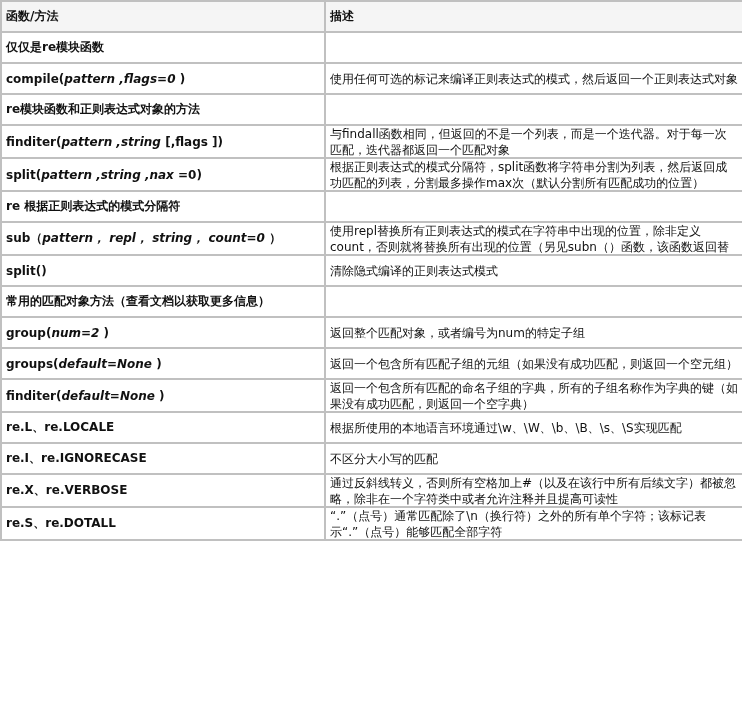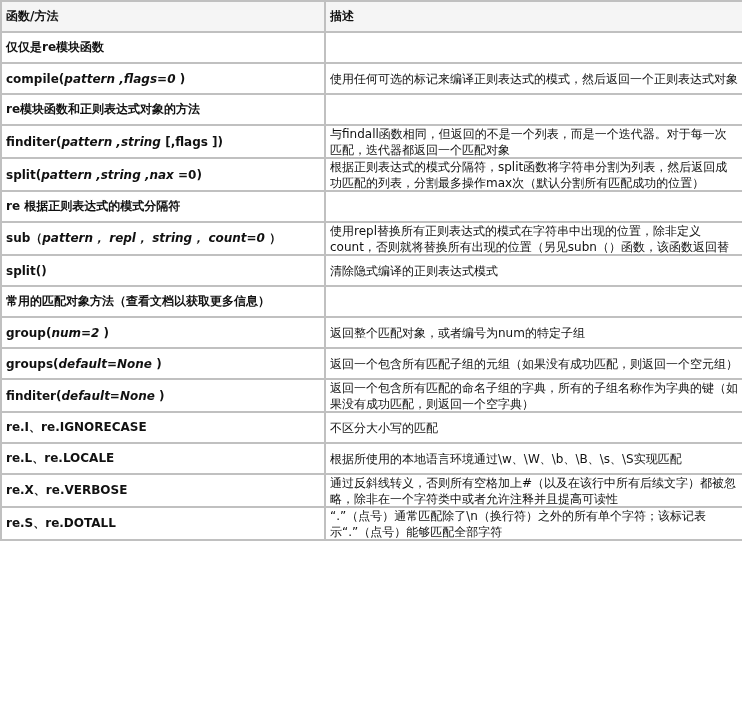--- a/index.html
+++ b/index.html
@@ -108,29 +108,29 @@
           <span class="clip">返回一个包含所有匹配子组的元组（如果没有成功匹配，则返回一个空元组）</span>
         </td>
       </tr>
       <tr>
         <td class="fn"><span>finditer(</span><span class="arg">default=None</span><span> )</span></td>
         <td class="desc">
           <span class="clip">返回一个包含所有匹配的命名子组的字典，所有的子组名称作为字典的键（如果没有成功匹配，则返回一个空字典）</span>
         </td>
       </tr>
       <tr>
+        <td class="fn"><span>re.L、re.LOCALE</span><span class="arg"></span><span></span></td>
+        <td class="desc single">
+          <span class="clip">根据所使用的本地语言环境通过\w、\W、\b、\B、\s、\S实现匹配</span>
+        </td>
+      </tr>
+      <tr>
         <td class="fn"><span>re.I、re.IGNORECASE</span><span class="arg"></span><span></span></td>
         <td class="desc single">
           <span class="clip">不区分大小写的匹配</span>
-        </td>
-      </tr>
-      <tr>
-        <td class="fn"><span>re.L、re.LOCALE</span><span class="arg"></span><span></span></td>
-        <td class="desc single">
-          <span class="clip">根据所使用的本地语言环境通过\w、\W、\b、\B、\s、\S实现匹配</span>
         </td>
       </tr>
       <tr>
         <td class="fn"><span>re.X、re.VERBOSE</span><span class="arg"></span><span></span></td>
         <td class="desc">
           <span class="clip">通过反斜线转义，否则所有空格加上#（以及在该行中所有后续文字）都被忽略，除非在一个字符类中或者允许注释并且提高可读性</span>
         </td>
       </tr>
       <tr>
         <td class="fn"><span>re.S、re.DOTALL</span><span class="arg"></span><span></span></td>

